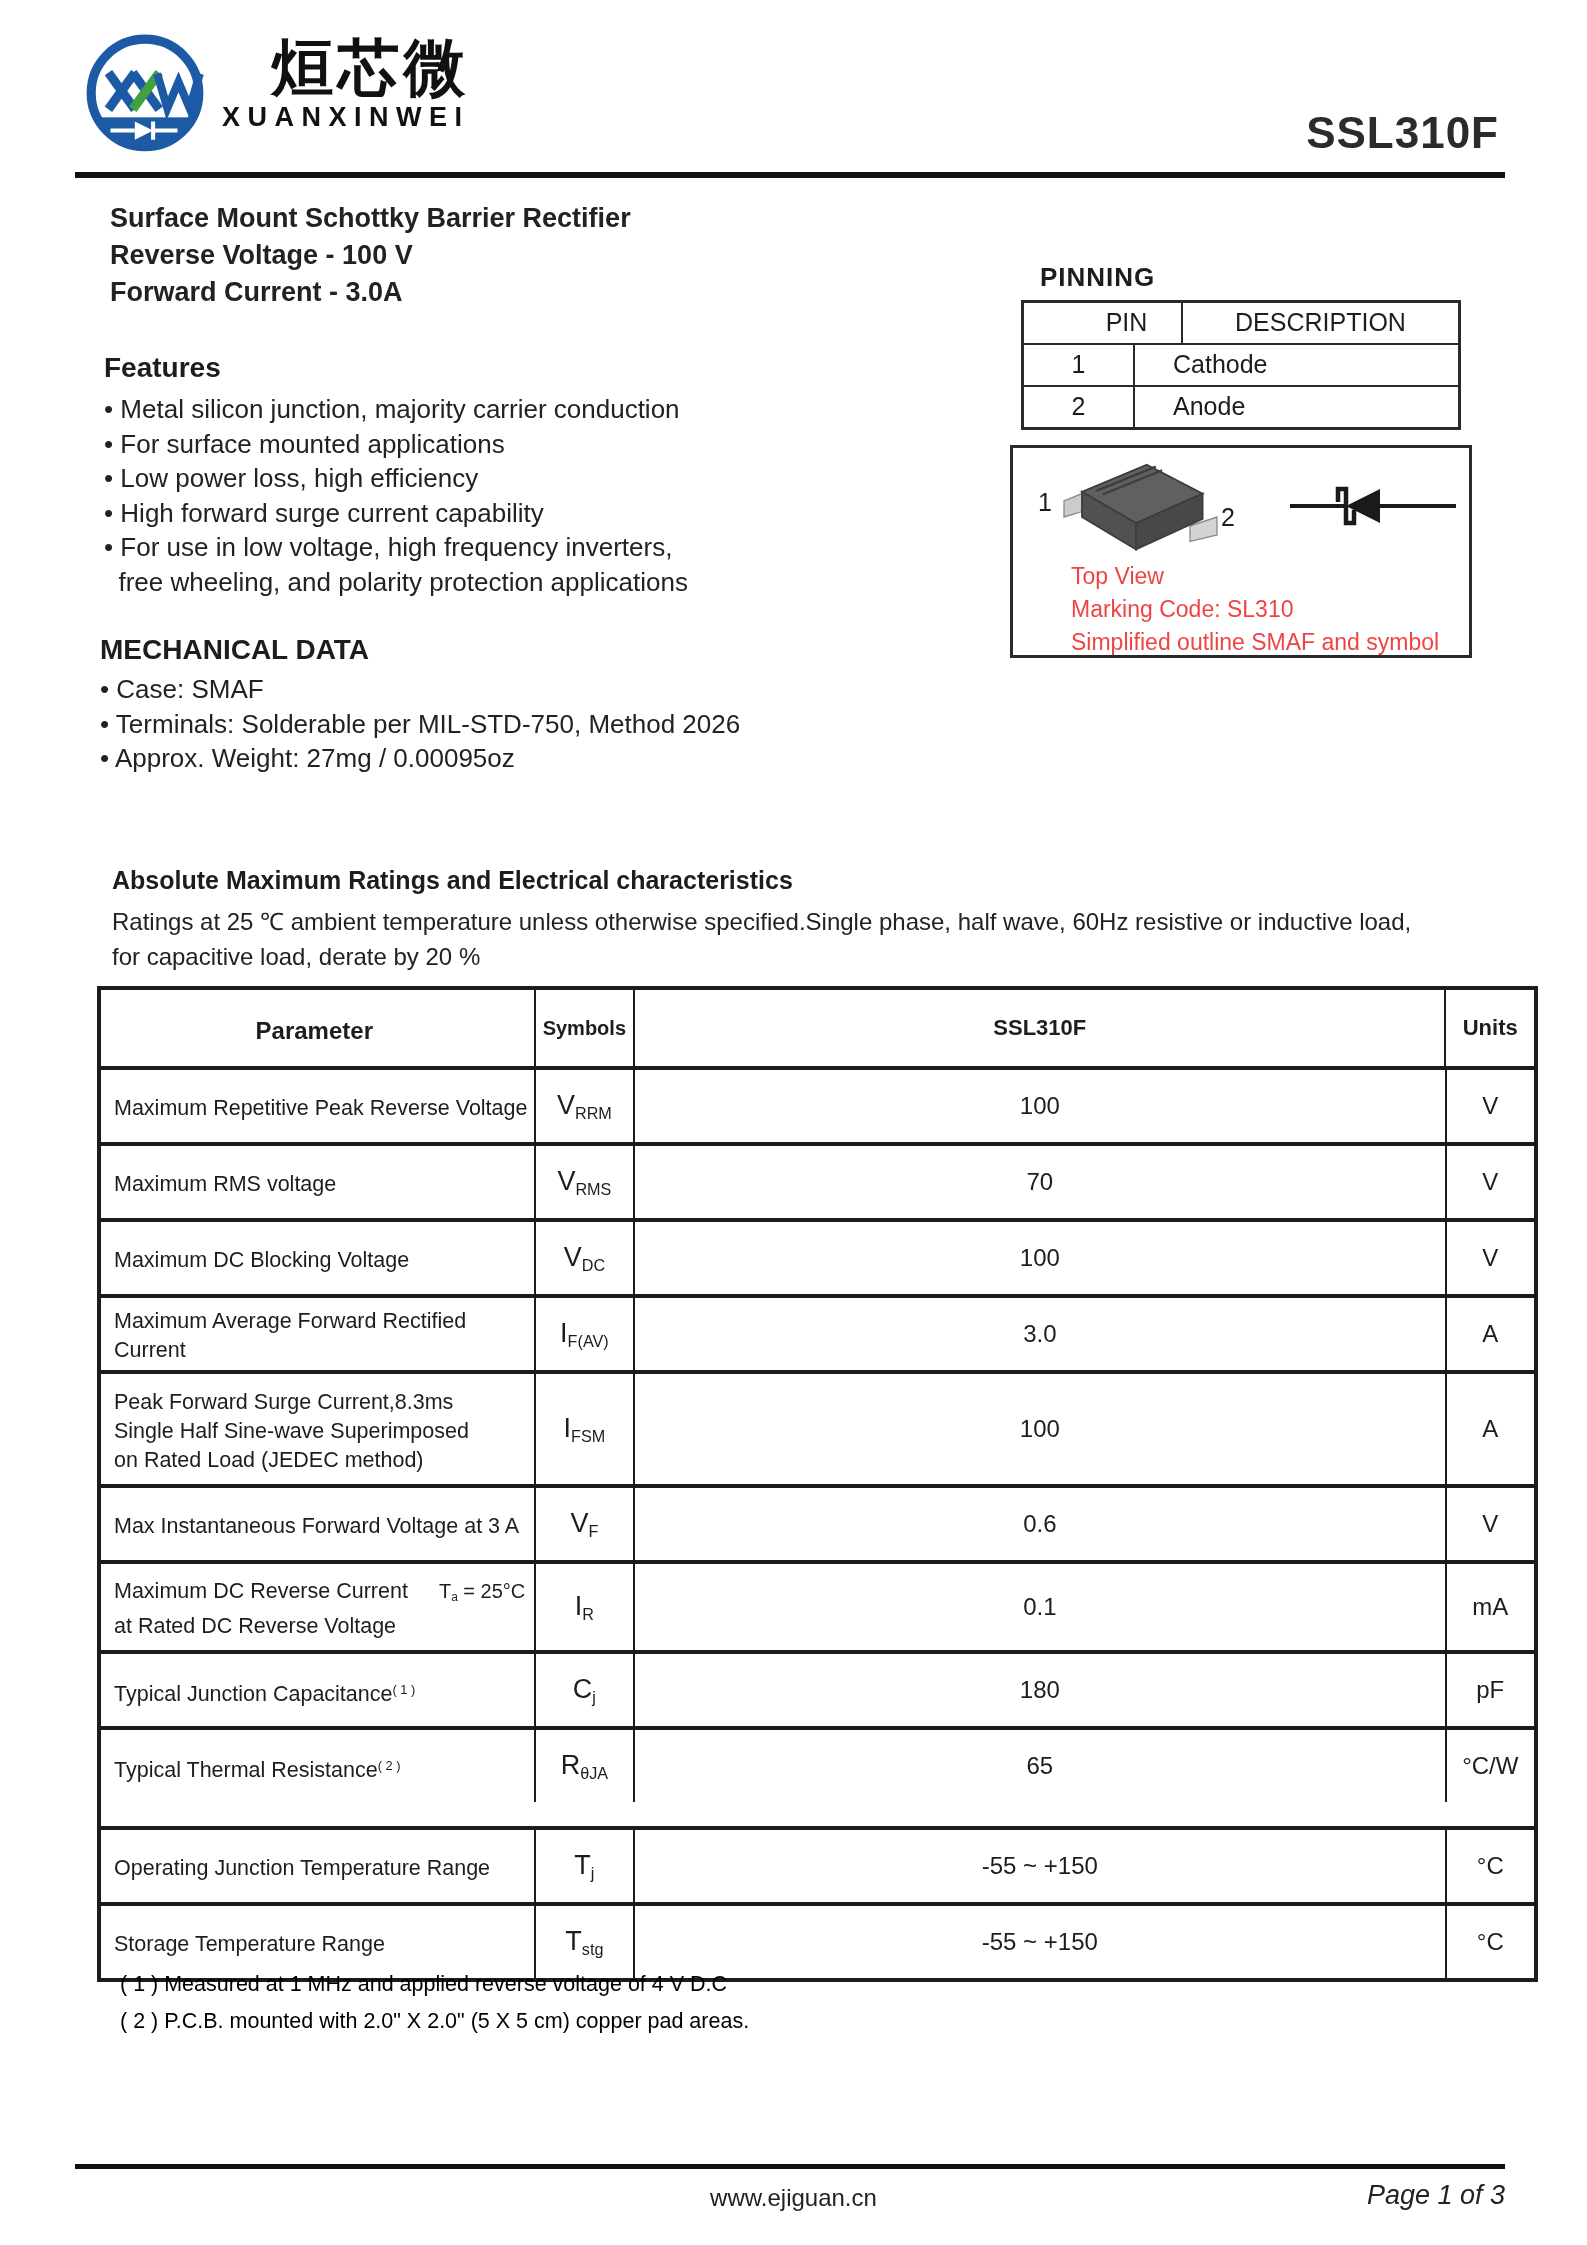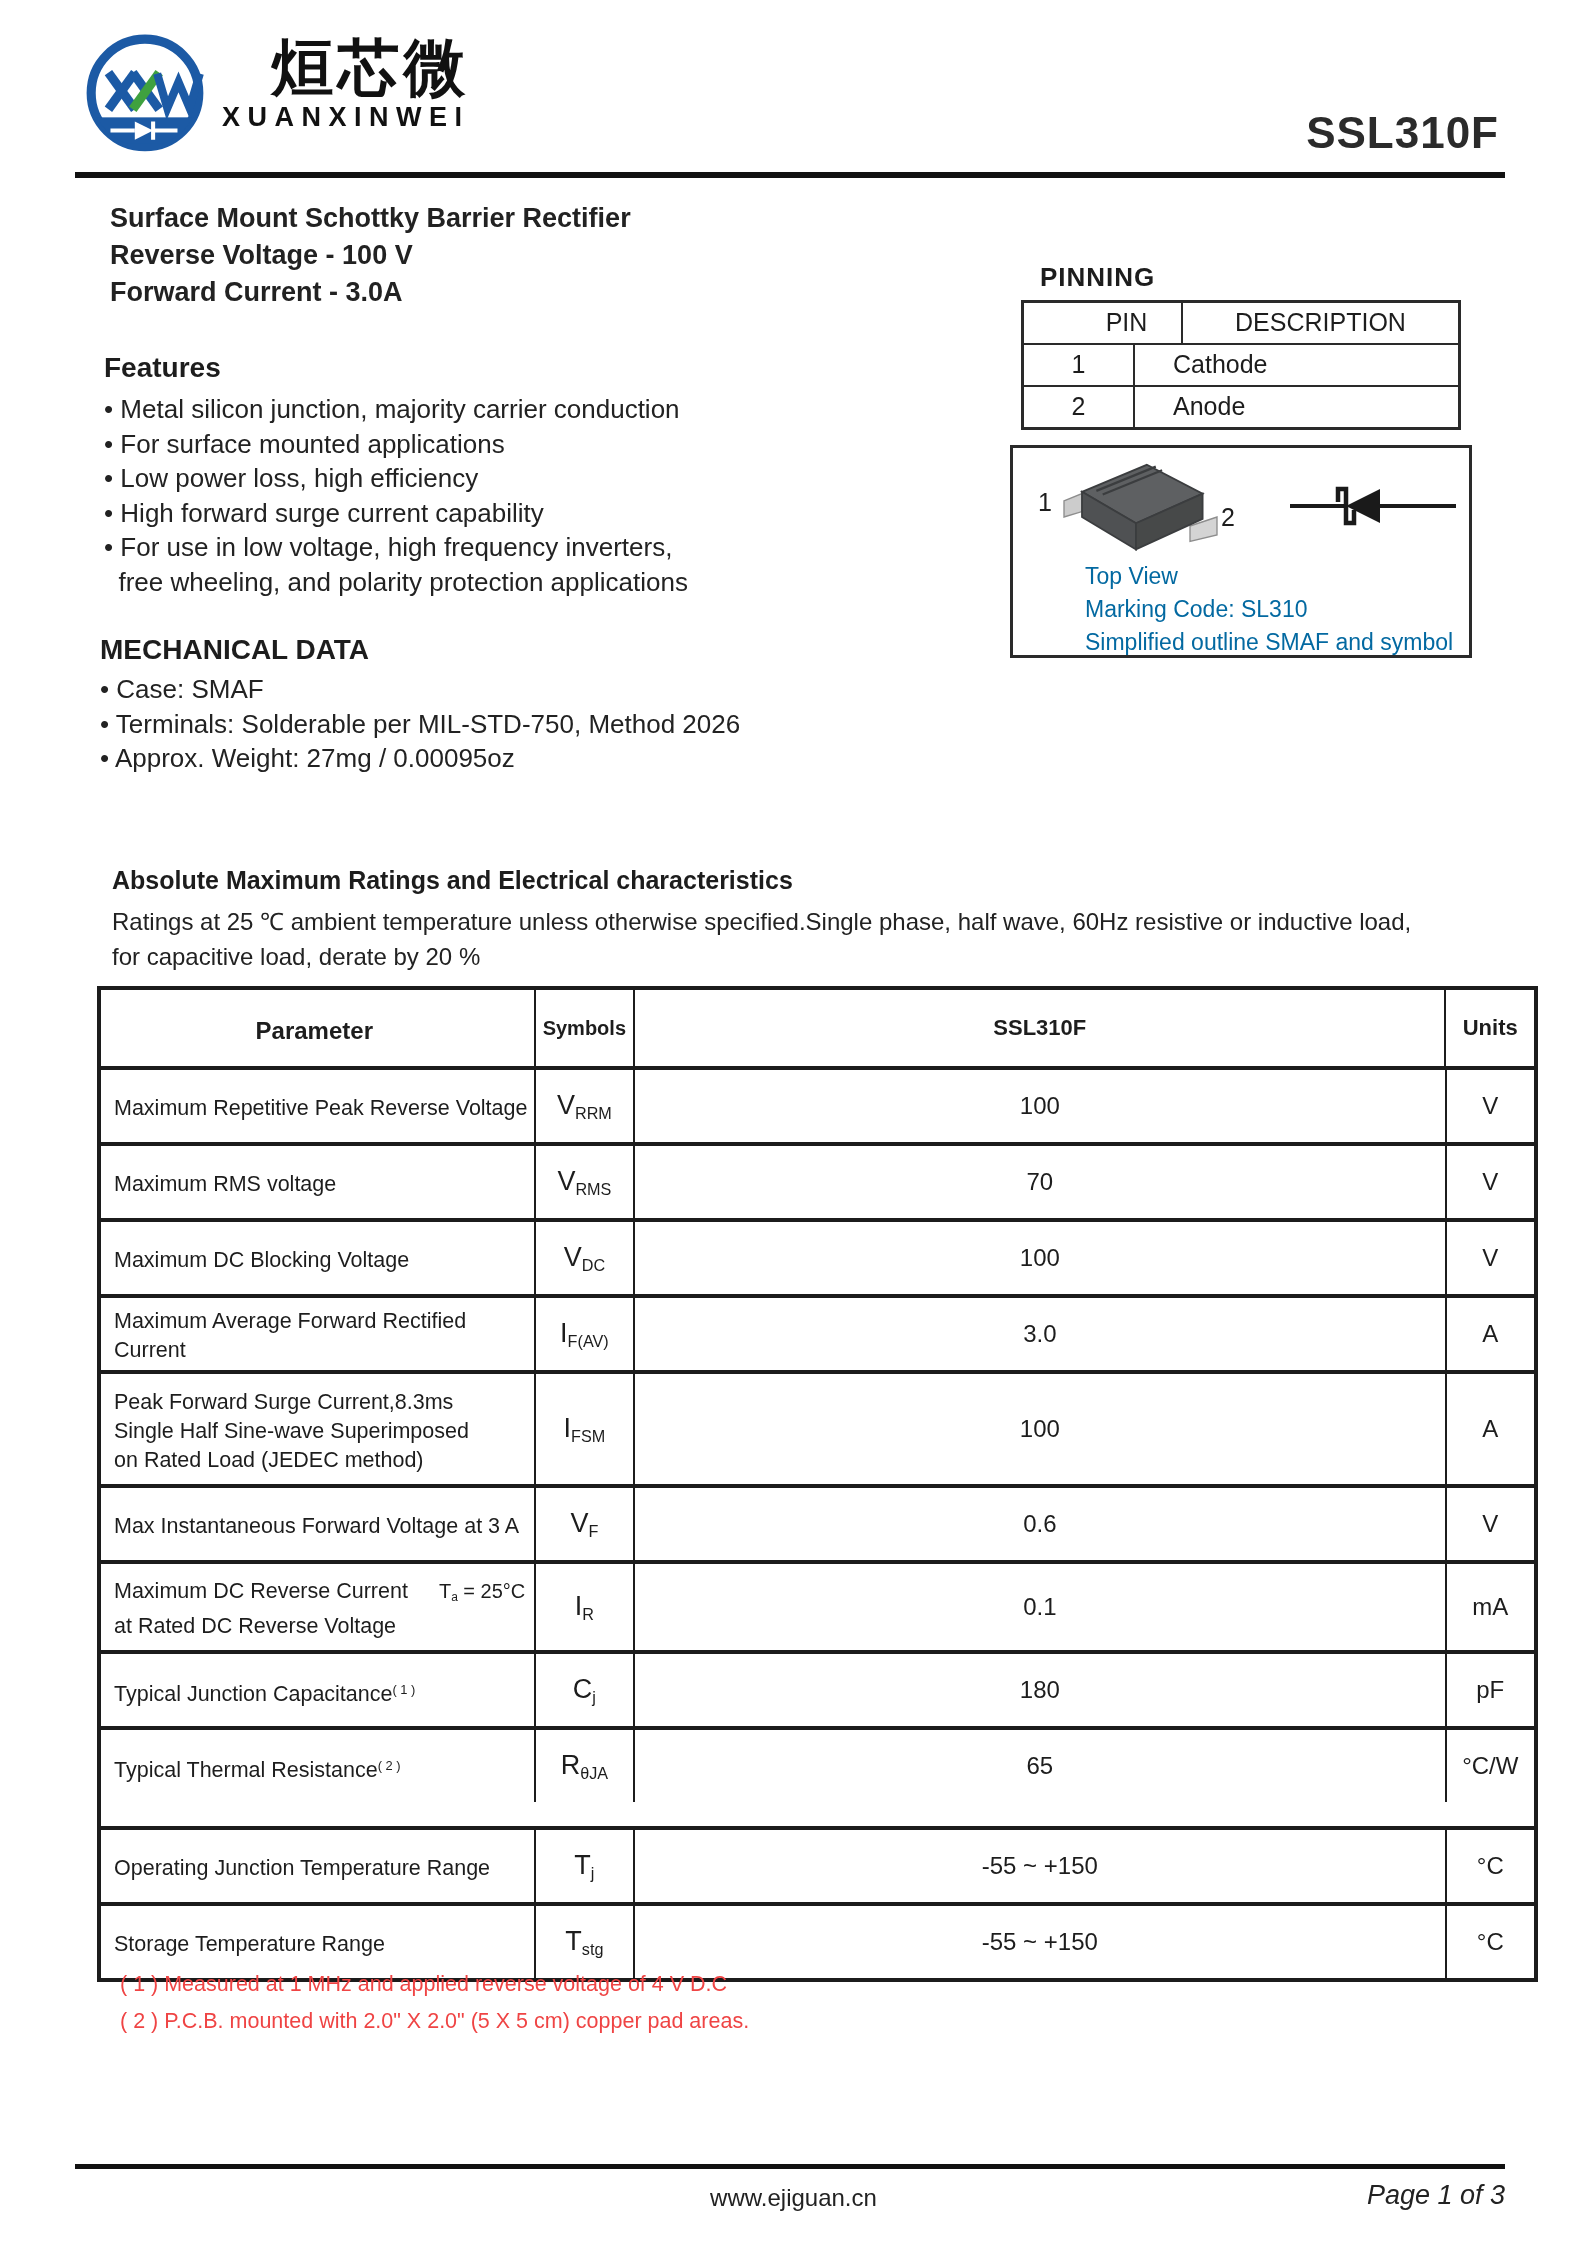--- a/index.html
+++ b/index.html
@@ -34,21 +34,21 @@
   .pin-cell-pin { width:111px; border-right:2px solid #2a2a2a; text-align:center; padding:5px 0 6px 0; }
   .pin-cell-desc { flex:1; padding:5px 0 6px 38px; }
   .pin-head .pin-cell-desc { text-align:center; padding-left:0; }
 
   
   .pkg-box { position:absolute; left:1010px; top:445px; width:462px; height:213px; border:3px solid #2a2a2a; }
   .pkg-pin1 { position:absolute; left:25px; top:40px; font-size:25px; }
   .pkg-pin2 { position:absolute; left:208px; top:55px; font-size:25px; }
   .pkg-3d { position:absolute; left:42px; top:5px; width:180px; height:110px; }
   .pkg-sym { position:absolute; left:275px; top:28px; width:170px; height:60px; }
-  .pkg-captions { position:absolute; left:72px; top:112px; font-size:23px; line-height:33px; color:#0369a1; }
+  .pkg-captions { position:absolute; left:58px; top:112px; font-size:23px; line-height:33px; color:#ef4444; }
 
   
   .ratings-h { position:absolute; left:112px; top:866px; font-size:25px; font-weight:bold; }
   .ratings-sub { position:absolute; left:112px; top:904px; font-size:24px; line-height:35px; color:#222; }
 
   .r-table { position:absolute; left:97px; top:986px; width:1441px; border:4px solid #1c1c1c; }
   .t-row { display:flex; border-top:4px solid #1c1c1c; align-items:stretch; }
   .t-row:first-child { border-top:none; }
   .t-cell { display:flex; flex-direction:column; justify-content:center; }
   .c-param { width:437px; border-right:2px solid #1c1c1c; padding:8px 6px 4px 13px; font-size:21.5px; line-height:29px; }
@@ -56,21 +56,21 @@
   .c-val  { width:816px; border-right:2px solid #1c1c1c; align-items:center; font-size:24px; }
   .c-unit { width:88px; align-items:center; font-size:24px; }
   .t-head { min-height:76px; font-weight:bold; }
   .t-head .c-param { align-items:center; padding-left:0; font-size:24px; }
   .t-head .c-sym { font-size:20px; }
   .t-head .c-val { font-size:22px; }
   .t-head .c-unit { font-size:22px; }
   .sub { font-size:0.60em; vertical-align:-0.28em; letter-spacing:0; }
   .sup { font-size:0.60em; vertical-align:0.55em; }
   .ta-note { margin-left:31px; font-size:20px; }
-  .notes { position:absolute; left:120px; top:1966px; font-size:21.5px; line-height:37px; color:#ef4444; }
+  .notes { position:absolute; left:120px; top:1966px; font-size:21.5px; line-height:37px; color:#000000; }
 
   
   .footer-rule { position:absolute; left:75px; top:2164px; width:1430px; height:5px; background:#111; }
   .footer-site { position:absolute; left:0; top:2184px; width:1587px; text-align:center; font-size:24px; color:#222; }
   .footer-page { position:absolute; right:82px; top:2180px; font-size:27px; font-style:italic; color:#222; }
 </style>
 </head>
 <body>
 
 <div class="page">

